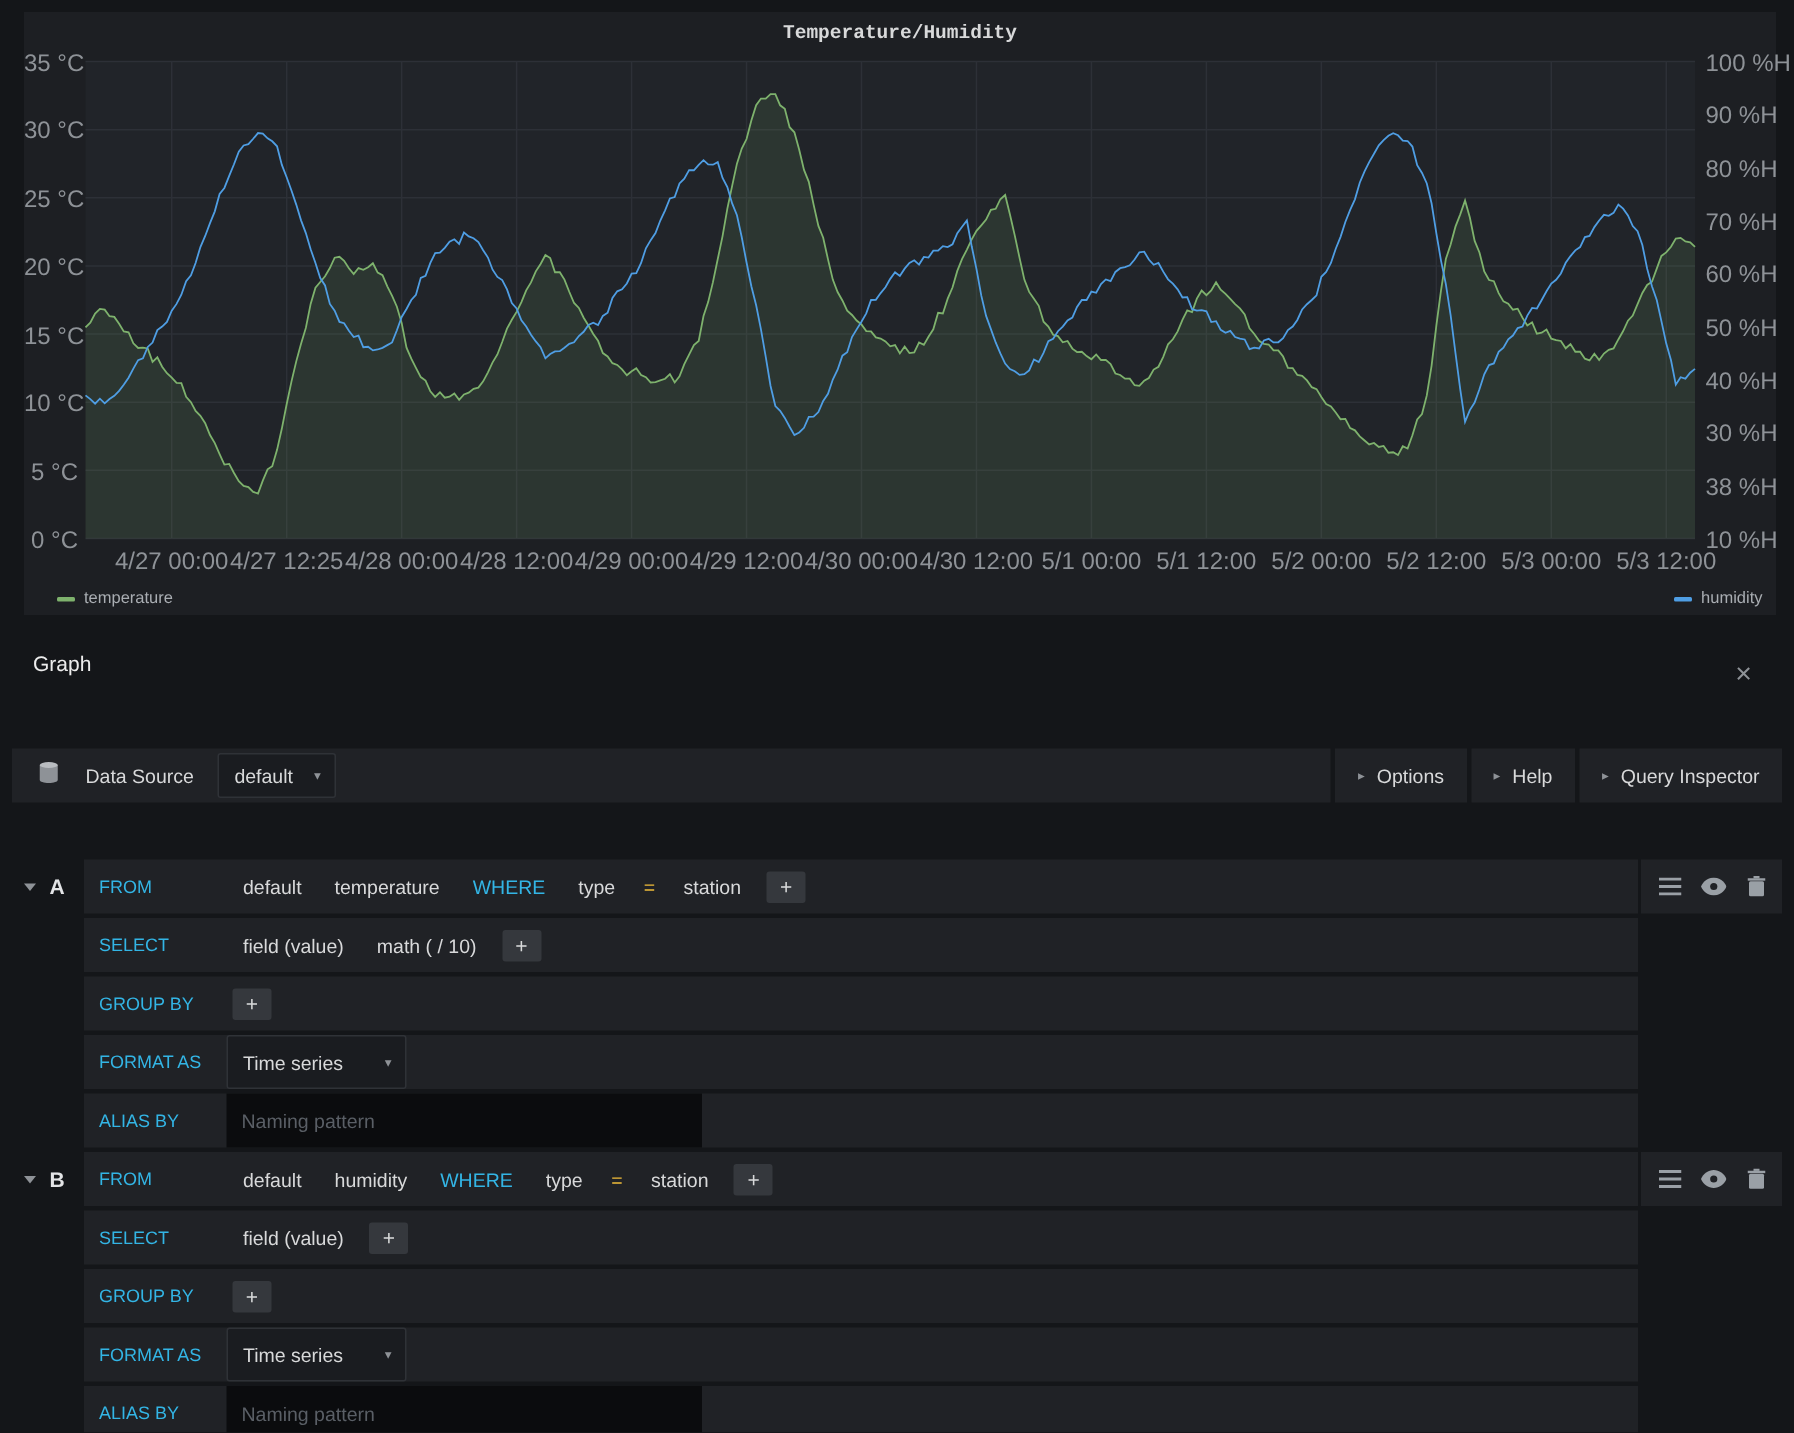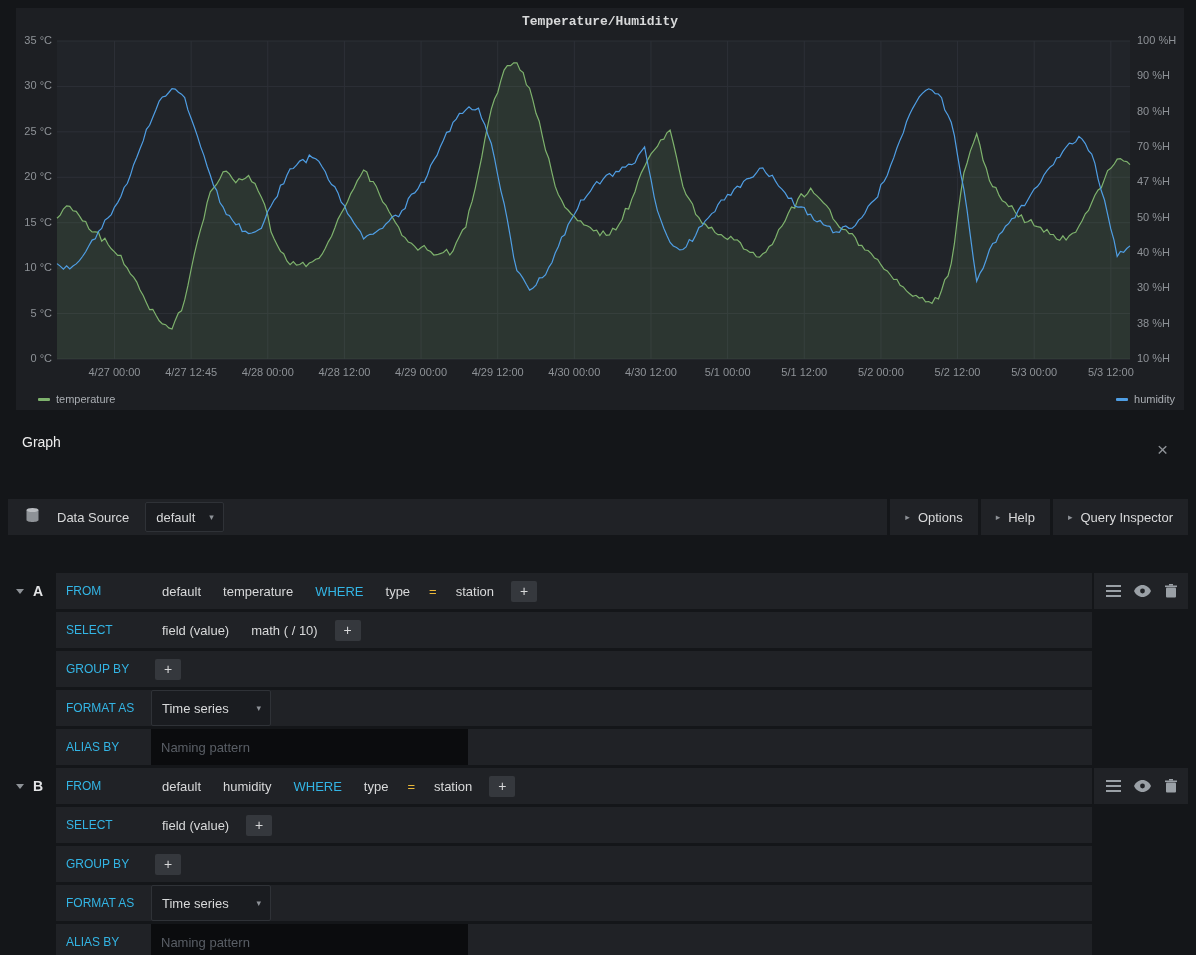--- a/index.html
+++ b/index.html
@@ -6,21 +6,21 @@
   html,body { background:#141619; }
   body { font-family:"Liberation Sans","DejaVu Sans",sans-serif; color:#d8d9da; }
   #stage { position:relative; width:1196px; height:955px; background:#141619; overflow:hidden; }
 
   
   #graph-panel { position:absolute; left:16px; top:8px; width:1168px; height:402px;
                  background:#1d1f23; }
   .chart-title { position:absolute; top:6px; left:0; width:100%; text-align:center;
                  font-size:13px; font-weight:bold; color:#d8d9da;font-family:Liberation Mono, monospace; }
   #chart-svg { position:absolute; left:0; top:0; }
-  .axis-label { position:absolute; font-size:11px; color:#8e9297; pointer-events:none; white-space:nowrap; }
+  .axis-label { position:absolute; font-size:16px; color:#8e9297; pointer-events:none; white-space:nowrap; }
   .legend-item { position:absolute; bottom:5px; font-size:11px; color:#a9adb2; cursor:pointer; display:flex; align-items:center; }
   .legend-item.left { left:22px; }
   .legend-item.right { right:9px; }
   .legend-swatch { display:inline-block; width:12px; height:3px; border-radius:1px; margin-right:6px; }
 
   
   .editor-header { position:absolute; top:422px; left:0; width:100%; height:50px;
                    display:flex; align-items:flex-end; padding:0 16px; }
   .panel-type-title { font-size:14px; font-weight:normal; color:#ececec; margin:0 40px 10px 6px; align-self:center; }
   .tabs { display:flex; align-items:flex-end; }
@@ -112,27 +112,27 @@
       <div class="axis-label" style="left: 0px; top: 207.714px; width: 36px; text-align: right;">15 °C</div>
       <div class="axis-label" style="left: 0px; top: 162.286px; width: 36px; text-align: right;">20 °C</div>
       <div class="axis-label" style="left: 0px; top: 116.857px; width: 36px; text-align: right;">25 °C</div>
       <div class="axis-label" style="left: 0px; top: 71.4286px; width: 36px; text-align: right;">30 °C</div>
       <div class="axis-label" style="left: 0px; top: 26px; width: 36px; text-align: right;">35 °C</div>
       <div class="axis-label" style="left: 1121px; top: 344px; width: 48px;">10 %H</div>
       <div class="axis-label" style="left: 1121px; top: 308.667px; width: 48px;">38 %H</div>
       <div class="axis-label" style="left: 1121px; top: 273.333px; width: 48px;">30 %H</div>
       <div class="axis-label" style="left: 1121px; top: 238px; width: 48px;">40 %H</div>
       <div class="axis-label" style="left: 1121px; top: 202.667px; width: 48px;">50 %H</div>
-      <div class="axis-label" style="left: 1121px; top: 167.333px; width: 48px;">47 %H</div>
+      <div class="axis-label" style="left: 1121px; top: 167.333px; width: 48px;">60 %H</div>
       <div class="axis-label" style="left: 1121px; top: 132px; width: 48px;">70 %H</div>
       <div class="axis-label" style="left: 1121px; top: 96.6667px; width: 48px;">80 %H</div>
       <div class="axis-label" style="left: 1121px; top: 61.3333px; width: 48px;">90 %H</div>
       <div class="axis-label" style="left: 1121px; top: 26px; width: 48px;">100 %H</div>
       <div class="axis-label" style="left: 60.4821px; top: 358px; width: 76px; text-align: center;">4/27 00:00</div>
-      <div class="axis-label" style="left: 137.125px; top: 358px; width: 76px; text-align: center;">4/27 12:45</div>
+      <div class="axis-label" style="left: 137.125px; top: 358px; width: 76px; text-align: center;">4/27 12:25</div>
       <div class="axis-label" style="left: 213.768px; top: 358px; width: 76px; text-align: center;">4/28 00:00</div>
       <div class="axis-label" style="left: 290.411px; top: 358px; width: 76px; text-align: center;">4/28 12:00</div>
       <div class="axis-label" style="left: 367.054px; top: 358px; width: 76px; text-align: center;">4/29 00:00</div>
       <div class="axis-label" style="left: 443.696px; top: 358px; width: 76px; text-align: center;">4/29 12:00</div>
       <div class="axis-label" style="left: 520.339px; top: 358px; width: 76px; text-align: center;">4/30 00:00</div>
       <div class="axis-label" style="left: 596.982px; top: 358px; width: 76px; text-align: center;">4/30 12:00</div>
       <div class="axis-label" style="left: 673.625px; top: 358px; width: 76px; text-align: center;">5/1 00:00</div>
       <div class="axis-label" style="left: 750.268px; top: 358px; width: 76px; text-align: center;">5/1 12:00</div>
       <div class="axis-label" style="left: 826.911px; top: 358px; width: 76px; text-align: center;">5/2 00:00</div>
       <div class="axis-label" style="left: 903.554px; top: 358px; width: 76px; text-align: center;">5/2 12:00</div>

